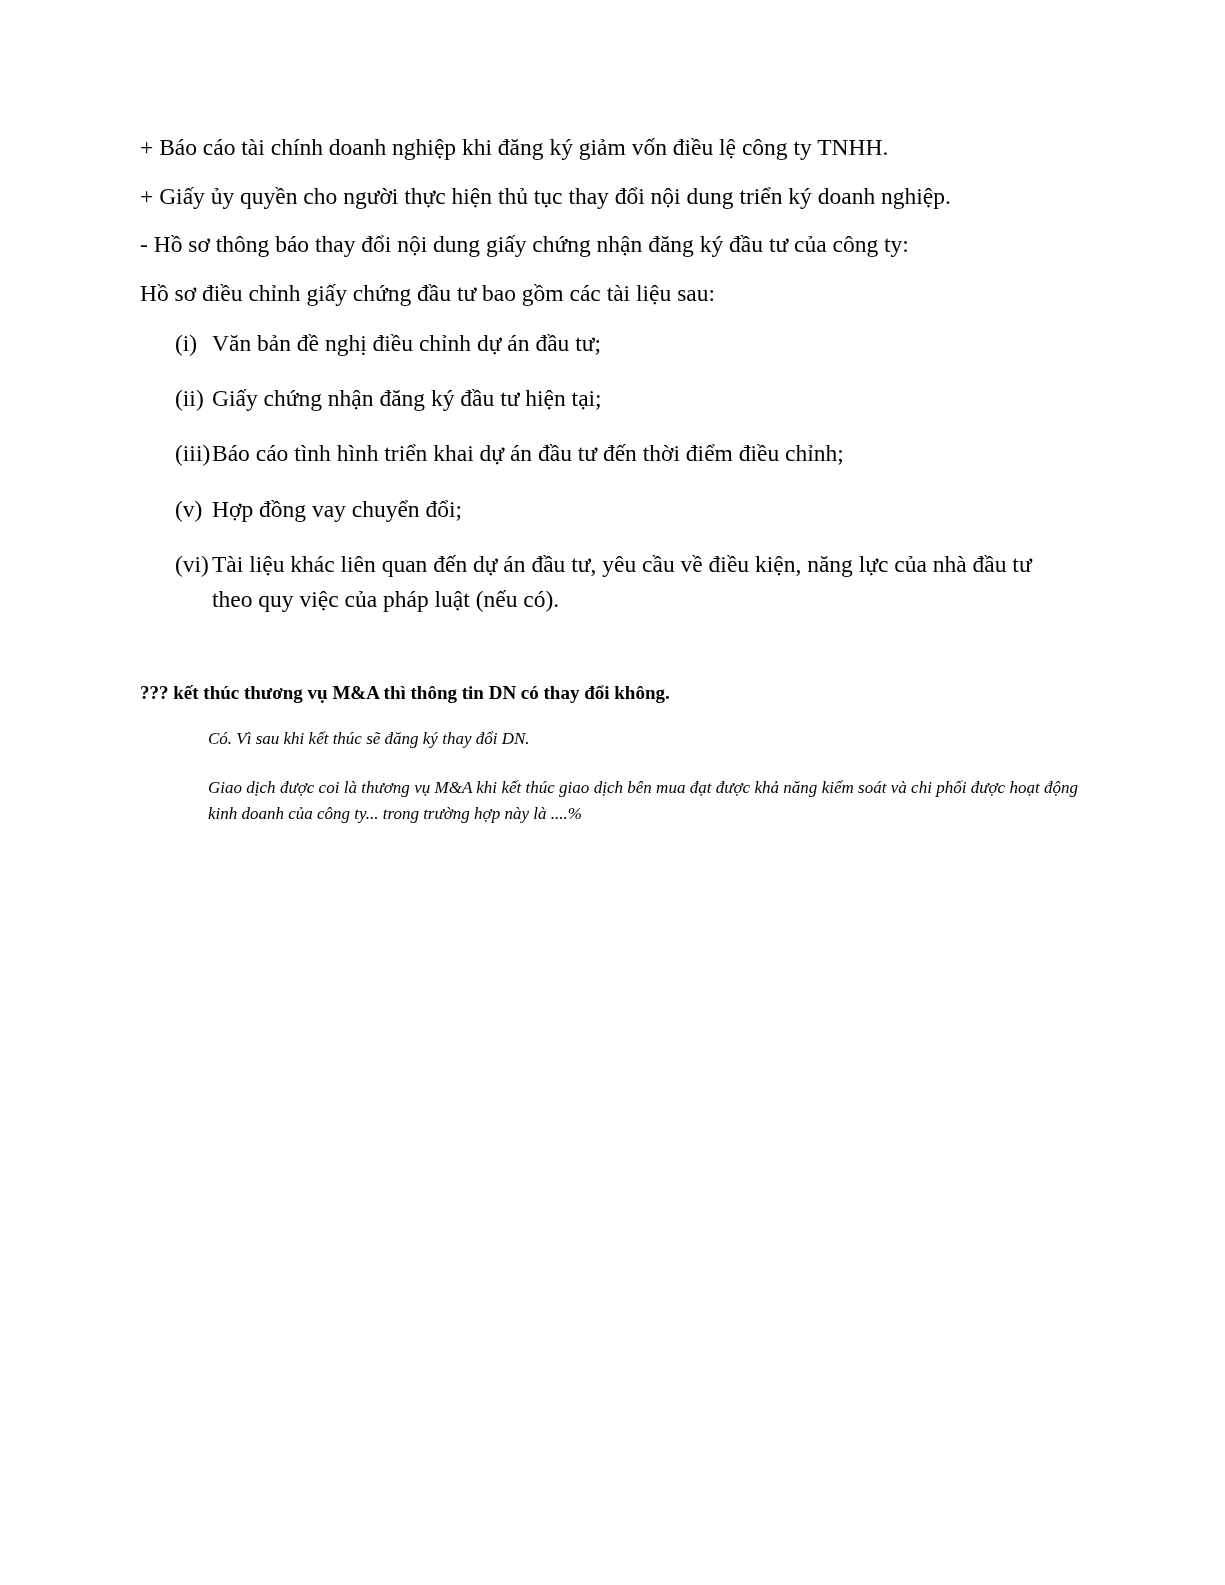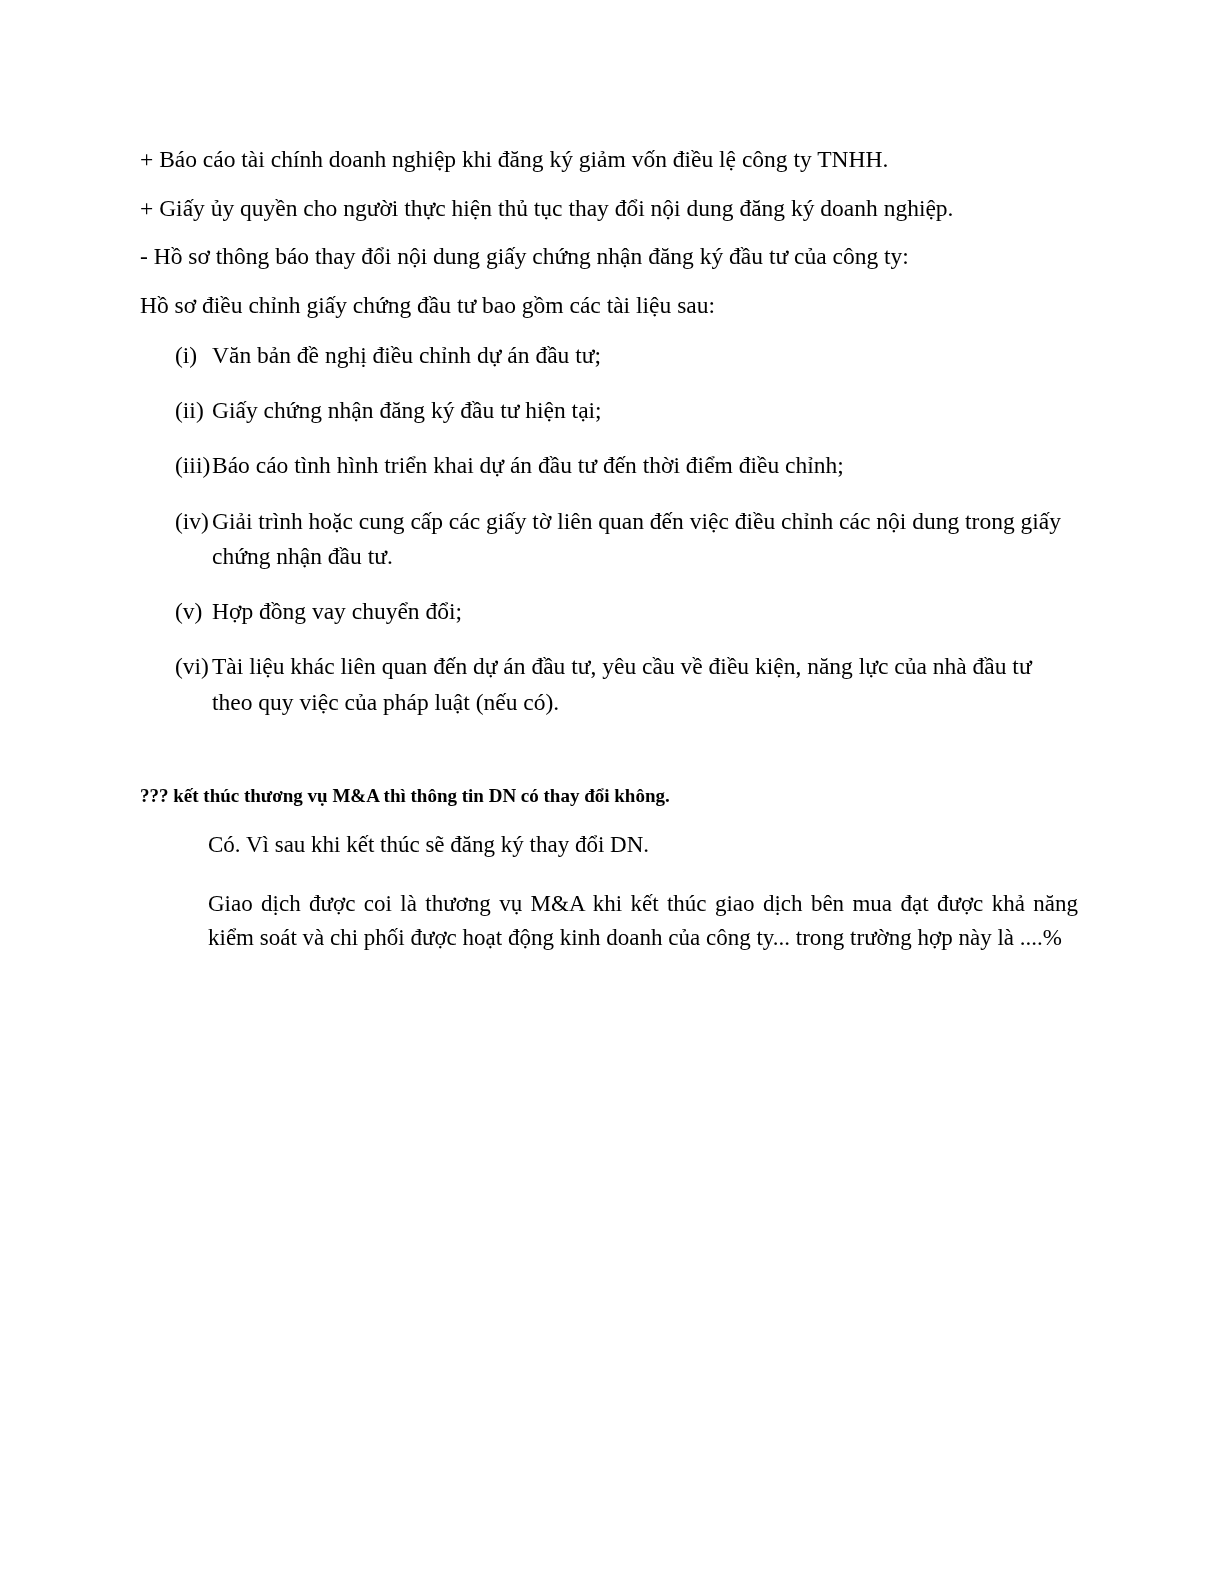--- a/index.html
+++ b/index.html
@@ -16,21 +16,21 @@
   .page {
     position: relative;
     width: 1225px;
     min-height: 1585px;
     box-sizing: border-box;
     padding: 130px 135px 60px 140px;
   }
   .para {
     font-size: 23.5px;
     line-height: 1.52;
-    margin: 12px 0 13px 0;
+    margin: 0 0 13px 0;
     text-align: left;
   }
   .para.bold {
     font-weight: normal;
   }
   .roman-list {
     margin: 14px 0 0 0;
     padding: 0;
     list-style: none;
   }
@@ -56,59 +56,56 @@
     margin-top: 62px;
   }
   .q-heading {
     font-size: 19px;
     font-weight: bold;
     line-height: 1.5;
     margin: 0 0 18px 0;
   }
   .answer {
     margin-left: 68px;
-    font-size: 23px;
+    font-size: 17px;
     line-height: 1.5;
+    font-style: italic;
   }
   .answer p {
     margin: 0 0 2px 0;
   }
   .answer p.justified {
     text-align: justify;
     text-justify: inter-word;
     padding-right: 12px;
     margin-top: 24px;
   }
 </style>
 </head>
 <body>
 
 <div class="page">
 
   <p class="para">+ Báo cáo tài chính doanh nghiệp khi đăng ký giảm vốn điều lệ công ty TNHH.</p>
-  <p class="para">+ Giấy ủy quyền cho người thực hiện thủ tục thay đổi nội dung đăng ký doanh nghiệp.</p>
+  <p class="para">+ Giấy ủy quyền cho người thực hiện thủ tục thay đổi nội dung triển ký doanh nghiệp.</p>
   <p class="para bold">- Hồ sơ thông báo thay đổi nội dung giấy chứng nhận đăng ký đầu tư của công ty:</p>
   <p class="para">Hồ sơ điều chỉnh giấy chứng đầu tư bao gồm các tài liệu sau:</p>
 
   <ul class="roman-list">
     <li class="roman-item">
       <span class="roman-marker">(i)</span>
       <span class="roman-text">Văn bản đề nghị điều chỉnh dự án đầu tư;</span>
     </li>
     <li class="roman-item">
       <span class="roman-marker">(ii)</span>
       <span class="roman-text">Giấy chứng nhận đăng ký đầu tư hiện tại;</span>
     </li>
     <li class="roman-item">
       <span class="roman-marker">(iii)</span>
       <span class="roman-text">Báo cáo tình hình triển khai dự án đầu tư đến thời điểm điều chỉnh;</span>
-    </li>
-    <li class="roman-item">
-      <span class="roman-marker">(iv)</span>
-      <span class="roman-text">Giải trình hoặc cung cấp các giấy tờ liên quan đến việc điều chỉnh các nội dung trong giấy chứng nhận đầu tư.</span>
     </li>
     <li class="roman-item">
       <span class="roman-marker">(v)</span>
       <span class="roman-text">Hợp đồng vay chuyển đổi;</span>
     </li>
     <li class="roman-item">
       <span class="roman-marker">(vi)</span>
       <span class="roman-text">Tài liệu khác liên quan đến dự án đầu tư, yêu cầu về điều kiện, năng lực của nhà đầu tư theo quy việc của pháp luật (nếu có).</span>
     </li>
   </ul>

